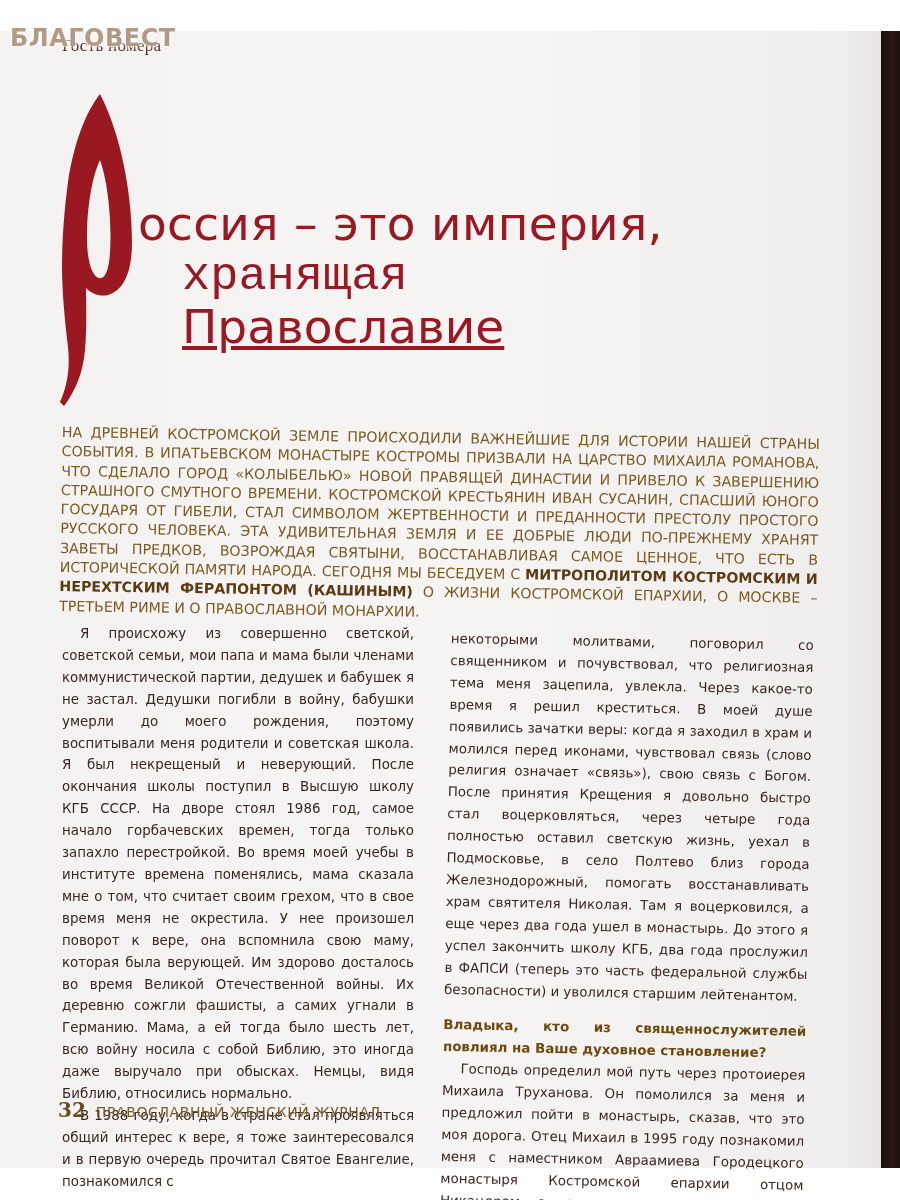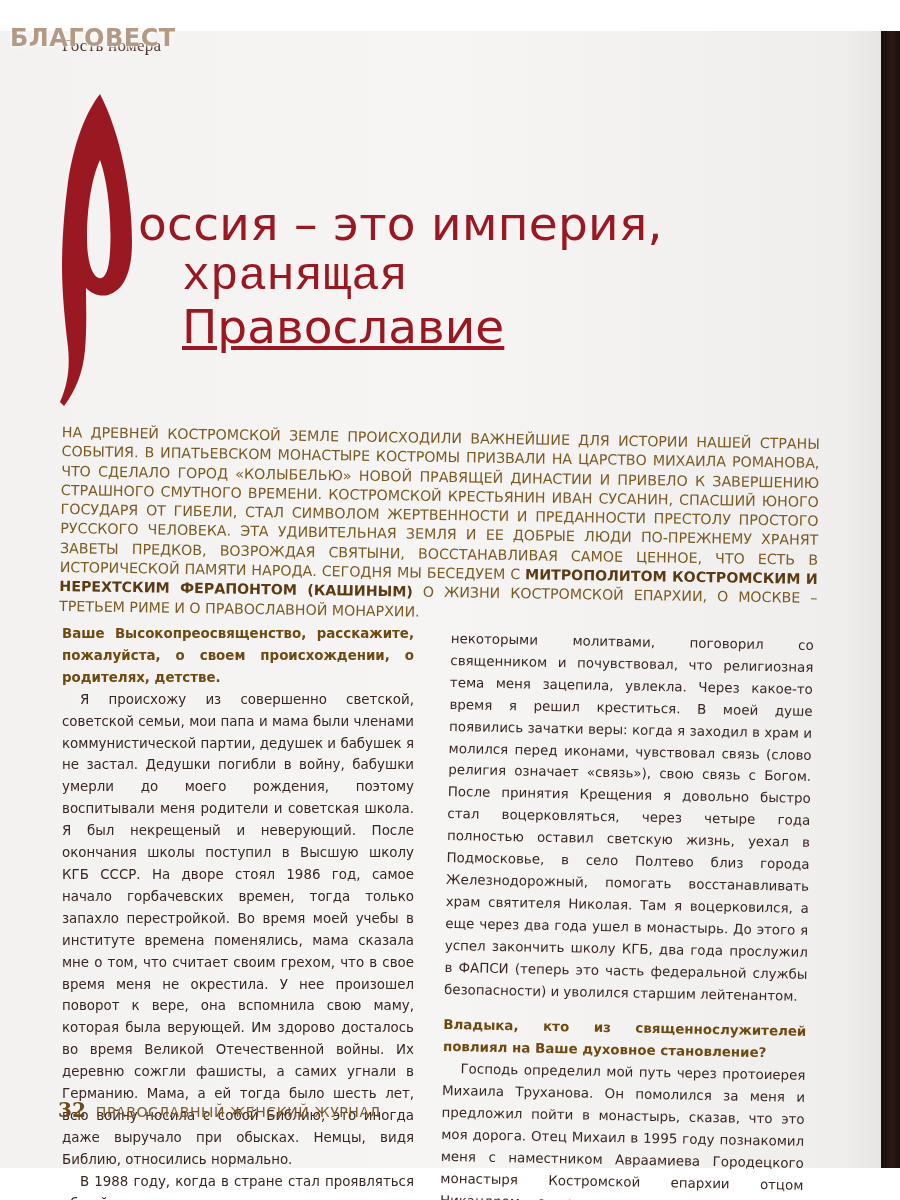--- a/index.html
+++ b/index.html
@@ -88,21 +88,20 @@
 
 <div class="title t1">оссия – это империя,</div>
 <div class="title t2">хранящая</div>
 <div class="title t3">Православие</div>
 
 <div class="lead">
   <span>На древней костромской земле происходили важнейшие для истории нашей страны события. В Ипатьевском монастыре Костромы призвали на царство Михаила Романова, что сделало город «колыбелью» новой правящей династии и привело к завершению страшного Смутного времени. Костромской крестьянин Иван Сусанин, спасший юного государя от гибели, стал символом жертвенности и преданности престолу простого русского человека. Эта удивительная земля и ее добрые люди по-прежнему хранят заветы предков, возрождая святыни, восстанавливая самое ценное, что есть в исторической памяти народа. Сегодня мы беседуем с </span><b>митрополитом Костромским и Нерехтским Ферапонтом (Кашиным)</b><span> о жизни Костромской епархии, о Москве – Третьем Риме и о православной монархии.</span>
 </div>
 
 <div class="col left" lang="ru">
-  <p class="q">Ваше Высокопреосвященство, расскажите, пожалуйста, о своем происхождении, о родителях, детстве.</p>
   <p>Я происхожу из совершенно светской, советской семьи, мои папа и мама были членами коммунистической партии, дедушек и бабушек я не застал. Дедушки погибли в войну, бабушки умерли до моего рождения, поэтому воспитывали меня родители и советская школа. Я был некрещеный и неверующий. После окончания школы поступил в Высшую школу КГБ СССР. На дворе стоял 1986 год, самое начало горбачевских времен, тогда только запахло перестройкой. Во время моей учебы в институте времена поменялись, мама сказала мне о том, что считает своим грехом, что в свое время меня не окрестила. У нее произошел поворот к вере, она вспомнила свою маму, которая была верующей. Им здорово досталось во время Великой Отечественной войны. Их деревню сожгли фашисты, а самих угнали в Германию. Мама, а ей тогда было шесть лет, всю войну носила с собой Библию, это иногда даже выручало при обысках. Немцы, видя Библию, относились нормально.</p>
   <p>В 1988 году, когда в стране стал проявляться общий интерес к вере, я тоже заинтересовался и в первую очередь прочитал Святое Евангелие, познакомился с</p>
 </div>
 
 <div class="col right" lang="ru">
   <p class="cont">некоторыми молитвами, поговорил со священником и почувствовал, что религиозная тема меня зацепила, увлекла. Через какое-то время я решил креститься. В моей душе появились зачатки веры: когда я заходил в храм и молился перед иконами, чувствовал связь (слово религия означает «связь»), свою связь с Богом. После принятия Крещения я довольно быстро стал воцерковляться, через четыре года полностью оставил светскую жизнь, уехал в Подмосковье, в село Полтево близ города Железнодорожный, помогать восстанавливать храм святителя Николая. Там я воцерковился, а еще через два года ушел в монастырь. До этого я успел закончить школу КГБ, два года прослужил в ФАПСИ (теперь это часть федеральной службы безопасности) и уволился старшим лейтенантом.</p>
   <p class="q spaced">Владыка, кто из священнослужителей повлиял на Ваше духовное становление?</p>
   <p>Господь определил мой путь через протоиерея Михаила Труханова. Он помолился за меня и предложил пойти в монастырь, сказав, что это моя дорога. Отец Михаил в 1995 году познакомил меня с наместником Авраамиева Городецкого монастыря Костромской епархии отцом Никандром, с тех времен я и прижился на костромской земле, пошел уже тридцать</p>
 </div>
 

